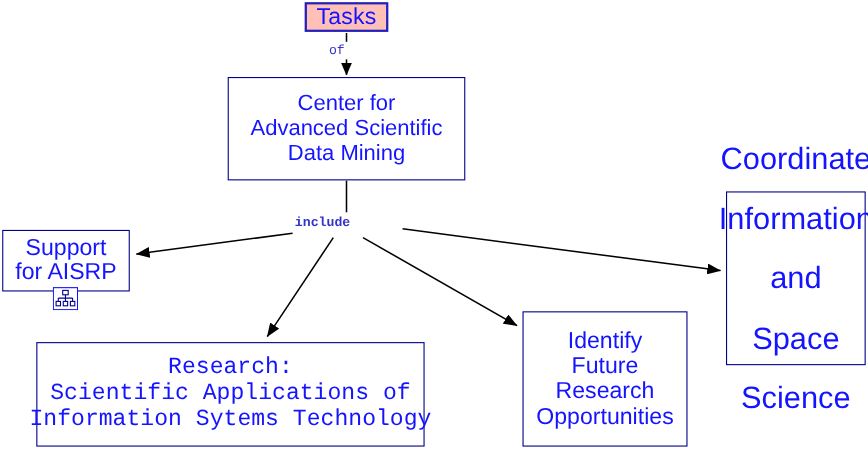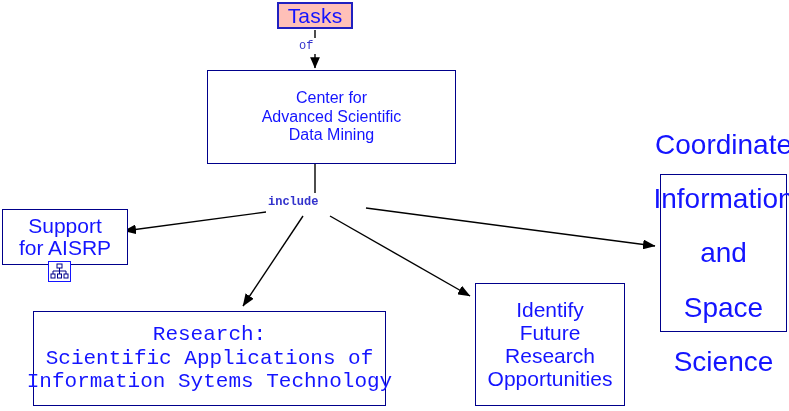--- a/index.html
+++ b/index.html
@@ -53,31 +53,31 @@
     background: #ffc0b8;
     border: 2px solid #2020c0;
     font-size: 21px;
     letter-spacing: 0.2px;
   }
 
   
   #node-center {
     left: 207px;
     top: 70px;
-    width: 249px;
+    width: 216px;
     height: 94px;
-    font-size: 16px;
+    font-size: 20px;
   }
   #node-center .ln { padding: 1px 0; }
 
   
   #node-support {
     left: 2px;
     top: 209px;
-    width: 126px;
+    width: 116px;
     height: 56px;
     font-size: 21px;
   }
 
   
   #node-research {
     left: 33px;
     top: 311px;
     width: 353px;
     height: 95px;

